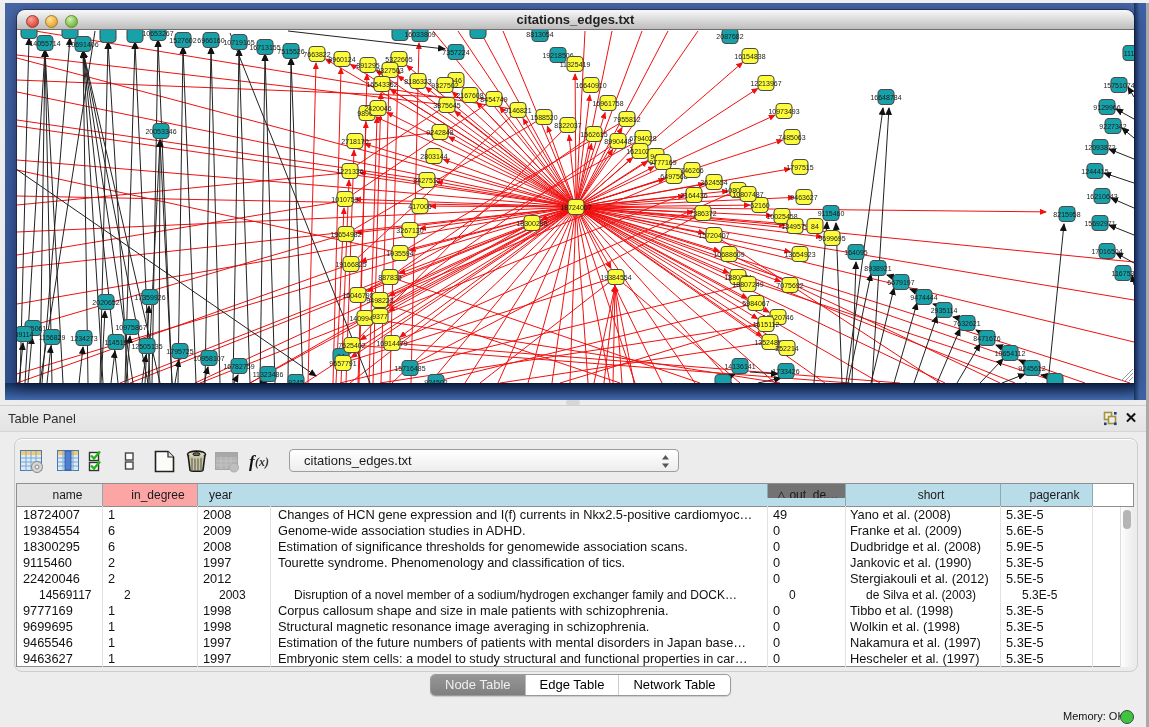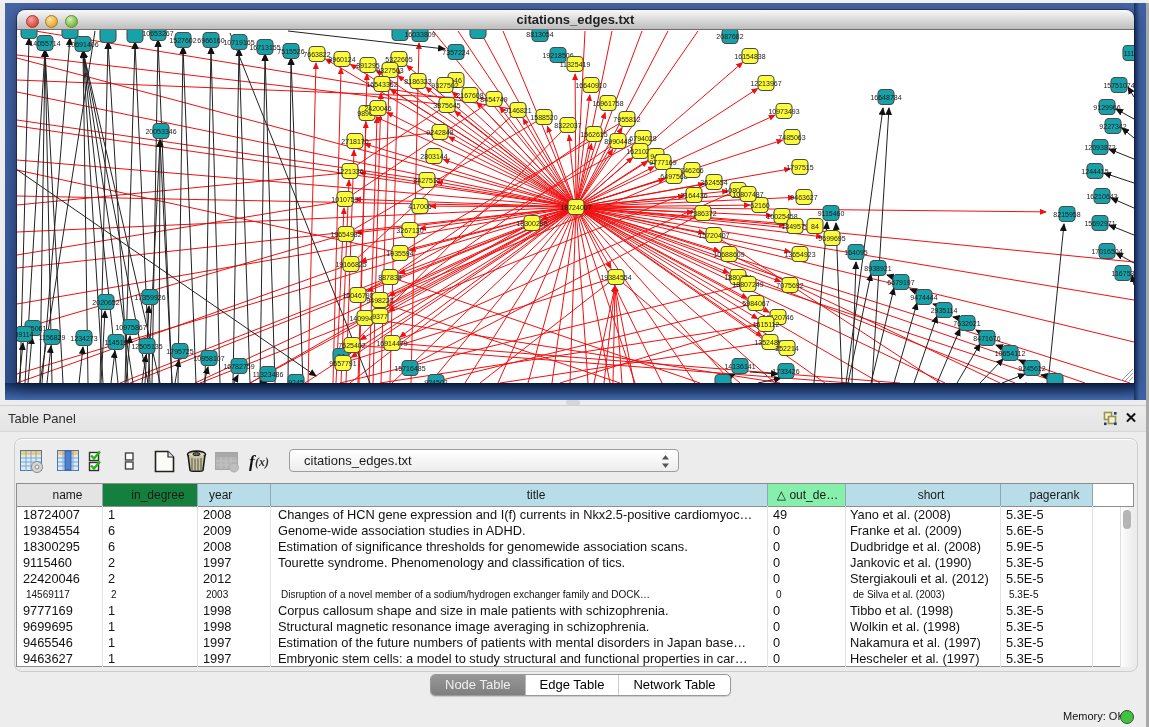--- a/index.html
+++ b/index.html
@@ -676,24 +676,23 @@
 <div class="abs combo">citations_edges.txt
   <svg class="abs" style="right:8px;top:4px" width="9" height="15">
     <path d="M1,5.5 L4.5,1 L8,5.5 Z" fill="#555"></path>
     <path d="M1,9.5 L4.5,14 L8,9.5 Z" fill="#555"></path>
   </svg>
 </div>
 
 <div class="abs" style="left:16px;top:483px;width:1118px;height:184px;background:#fff;border:1px solid #8e8e8e;box-sizing:border-box">
 <div class="abs" style="left:0;top:0;width:1116px;height:22px;border-bottom:1px solid #8e8e8e;background:#b9dce9;font-size:12px;color:#1a1a1a">
 <div class="abs" style="left:0px;top:0;width:85px;height:22px;background:#e4e4e4;line-height:22px;text-align:center;box-sizing:border-box;overflow:hidden;white-space:nowrap"><span style="position:relative;left:8px">name</span></div>
-<div class="abs" style="left:85px;top:0;width:95px;height:22px;background:#15803d;border-left:1px solid #90a7b4;line-height:22px;text-align:center;box-sizing:border-box;overflow:hidden;white-space:nowrap"><span style="position:relative;left:8px">in_degree</span></div>
+<div class="abs" style="left:85px;top:0;width:95px;height:22px;background:#fca5a5;border-left:1px solid #90a7b4;line-height:22px;text-align:center;box-sizing:border-box;overflow:hidden;white-space:nowrap"><span style="position:relative;left:8px">in_degree</span></div>
 <div class="abs" style="left:180px;top:0;width:73px;height:22px;background:#b9dce9;border-left:1px solid #90a7b4;line-height:22px;box-sizing:border-box;overflow:hidden;white-space:nowrap"><span style="position:relative;left:11px">year</span></div>
-<div class="abs" style="left:253px;top:0;width:497px;height:22px;background:#b9dce9;border-left:1px solid #90a7b4;line-height:22px;text-align:center;box-sizing:border-box;overflow:hidden;white-space:nowrap"><span style="position:relative;left:17px">title</span></div>
-<div class="abs" style="left:750px;top:0;width:78px;height:22px;background:#86efac;border-left:1px solid #90a7b4;line-height:22px;text-align:center;box-sizing:border-box;overflow:hidden;white-space:nowrap"><span style="position:relative;left:1px">△ out_de…</span></div>
+<div class="abs" style="left:750px;top:0;width:78px;height:14px;background:#737373;border-left:1px solid #90a7b4;line-height:22px;text-align:center;box-sizing:border-box;overflow:hidden;white-space:nowrap"><span style="position:relative;left:1px">△ out_de…</span></div>
 <div class="abs" style="left:828px;top:0;width:155px;height:22px;background:#b9dce9;border-left:1px solid #90a7b4;line-height:22px;text-align:center;box-sizing:border-box;overflow:hidden;white-space:nowrap"><span style="position:relative;left:8px">short</span></div>
 <div class="abs" style="left:983px;top:0;width:92px;height:22px;background:#b9dce9;border-left:1px solid #90a7b4;line-height:22px;text-align:center;box-sizing:border-box;overflow:hidden;white-space:nowrap"><span style="position:relative;left:8px">pagerank</span></div>
 <div class="abs" style="left:1075px;top:0;width:41px;height:22px;background:#fff;border-left:1px solid #90a7b4;line-height:22px;text-align:center;box-sizing:border-box;overflow:hidden;white-space:nowrap"><span style="position:relative;left:0px"></span></div>
 </div>
 <div class="abs" style="left:0;top:23px;width:1100px;height:16px;font-size:12.8px;white-space:nowrap;color:#111">
 <span class="abs" style="left:6px;top:0;width:78px;overflow:hidden;line-height:16px">18724007</span>
 <span class="abs" style="left:91px;top:0;width:88px;overflow:hidden;line-height:16px">1</span>
 <span class="abs" style="left:186px;top:0;width:70px;overflow:hidden;line-height:16px">2008</span>
 <span class="abs" style="left:261px;top:0;width:492px;overflow:hidden;line-height:16px">Changes of HCN gene expression and I(f) currents in Nkx2.5-positive cardiomyoc…</span>
 <span class="abs" style="left:756px;top:0;width:70px;overflow:hidden;line-height:16px">49</span>
@@ -728,21 +727,21 @@
 <span class="abs" style="left:989px;top:0;width:86px;overflow:hidden;line-height:16px">5.3E-5</span>
 </div>
 <div class="abs" style="left:0;top:87px;width:1100px;height:16px;font-size:12.8px;white-space:nowrap;color:#111">
 <span class="abs" style="left:6px;top:0;width:78px;overflow:hidden;line-height:16px">22420046</span>
 <span class="abs" style="left:91px;top:0;width:88px;overflow:hidden;line-height:16px">2</span>
 <span class="abs" style="left:186px;top:0;width:70px;overflow:hidden;line-height:16px">2012</span>
 <span class="abs" style="left:756px;top:0;width:70px;overflow:hidden;line-height:16px">0</span>
 <span class="abs" style="left:833px;top:0;width:150px;overflow:hidden;line-height:16px">Stergiakouli et al. (2012)</span>
 <span class="abs" style="left:989px;top:0;width:86px;overflow:hidden;line-height:16px">5.5E-5</span>
 </div>
-<div class="abs" style="left:3px;top:103px;width:1100px;height:16px;font-size:10px;white-space:nowrap;color:#111">
+<div class="abs" style="left:16px;top:103px;width:1100px;height:16px;font-size:12px;white-space:nowrap;color:#111">
 <span class="abs" style="left:6px;top:0;width:78px;overflow:hidden;line-height:16px">14569117</span>
 <span class="abs" style="left:91px;top:0;width:88px;overflow:hidden;line-height:16px">2</span>
 <span class="abs" style="left:186px;top:0;width:70px;overflow:hidden;line-height:16px">2003</span>
 <span class="abs" style="left:261px;top:0;width:492px;overflow:hidden;line-height:16px">Disruption of a novel member of a sodium/hydrogen exchanger family and DOCK…</span>
 <span class="abs" style="left:756px;top:0;width:70px;overflow:hidden;line-height:16px">0</span>
 <span class="abs" style="left:833px;top:0;width:150px;overflow:hidden;line-height:16px">de Silva et al. (2003)</span>
 <span class="abs" style="left:989px;top:0;width:86px;overflow:hidden;line-height:16px">5.3E-5</span>
 </div>
 <div class="abs" style="left:0;top:119px;width:1100px;height:16px;font-size:12.8px;white-space:nowrap;color:#111">
 <span class="abs" style="left:6px;top:0;width:78px;overflow:hidden;line-height:16px">9777169</span>

